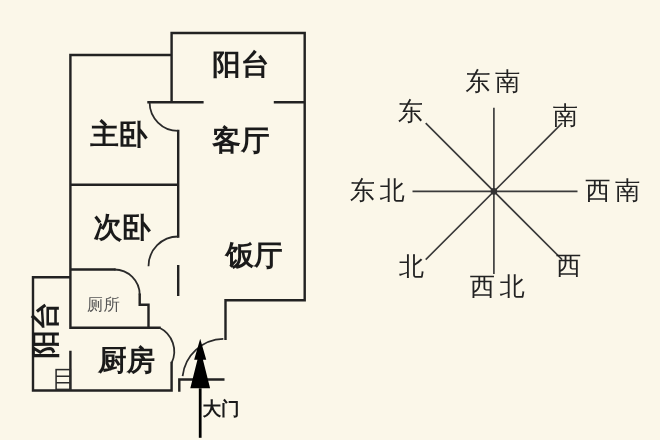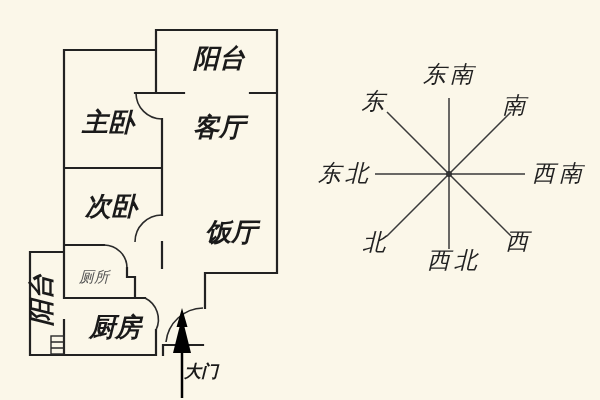--- a/index.html
+++ b/index.html
@@ -2,21 +2,21 @@
 <html><head>
 <meta charset="utf-8">
 <style>
   html,body{margin:0;padding:0;}
   body{
     width:600px;height:400px;
     background:#fbf7e9;
     font-family:"DejaVu Sans", sans-serif;
     overflow:hidden;
   }
-  #canvas{position:relative;width:556px;height:400px;font-style:italic;}
+  #canvas{position:relative;width:556px;height:400px;}
   svg{position:absolute;left:0;top:0;}
   .wall{stroke:#222222;stroke-width:2.2;fill:none;stroke-linecap:square;}
   .door-arc{stroke:#2a2a2a;stroke-width:1.6;fill:none;}
   .fixture{stroke:#2a2a2a;stroke-width:1.4;fill:none;}
   .compass-line{stroke:#3a3a3a;stroke-width:1.5;fill:none;}
   .room-label{fill:#1a1a1a;font-size:26px;font-weight:600;text-anchor:middle;}
   .small-label{fill:#555555;font-size:15px;font-weight:400;text-anchor:middle;}
   .door-label{fill:#1a1a1a;font-size:17px;font-weight:600;text-anchor:middle;}
   .compass-label{fill:#222222;font-size:23px;font-weight:400;text-anchor:middle;letter-spacing:4px;}
   .arrow{fill:#000000;stroke:none;}

